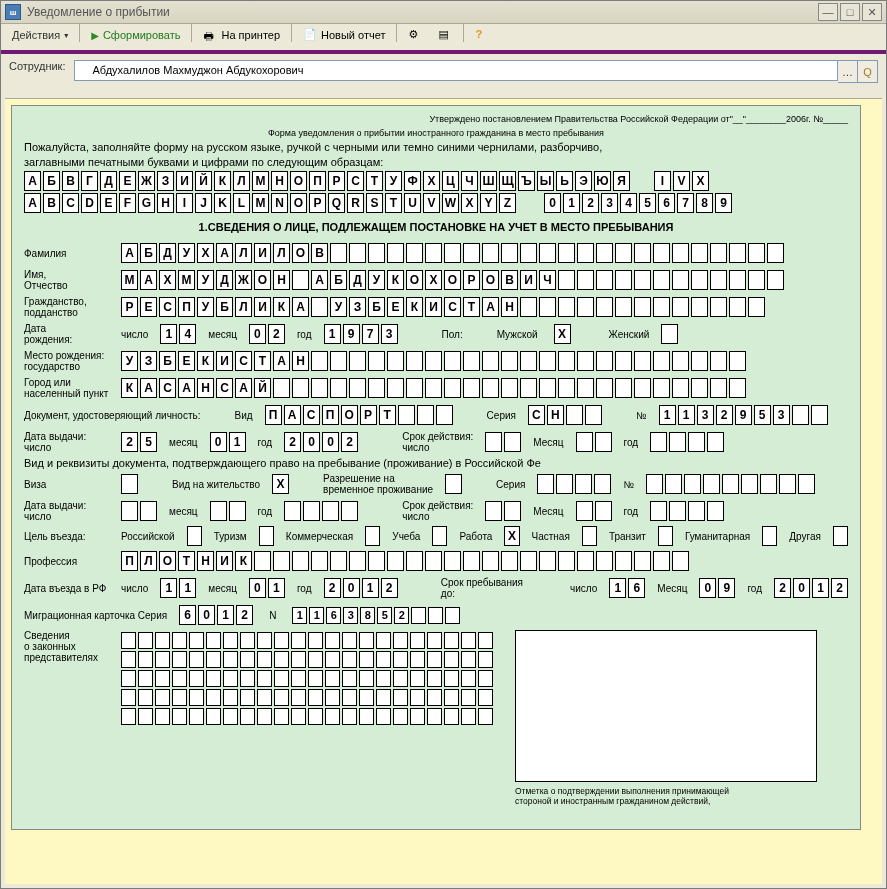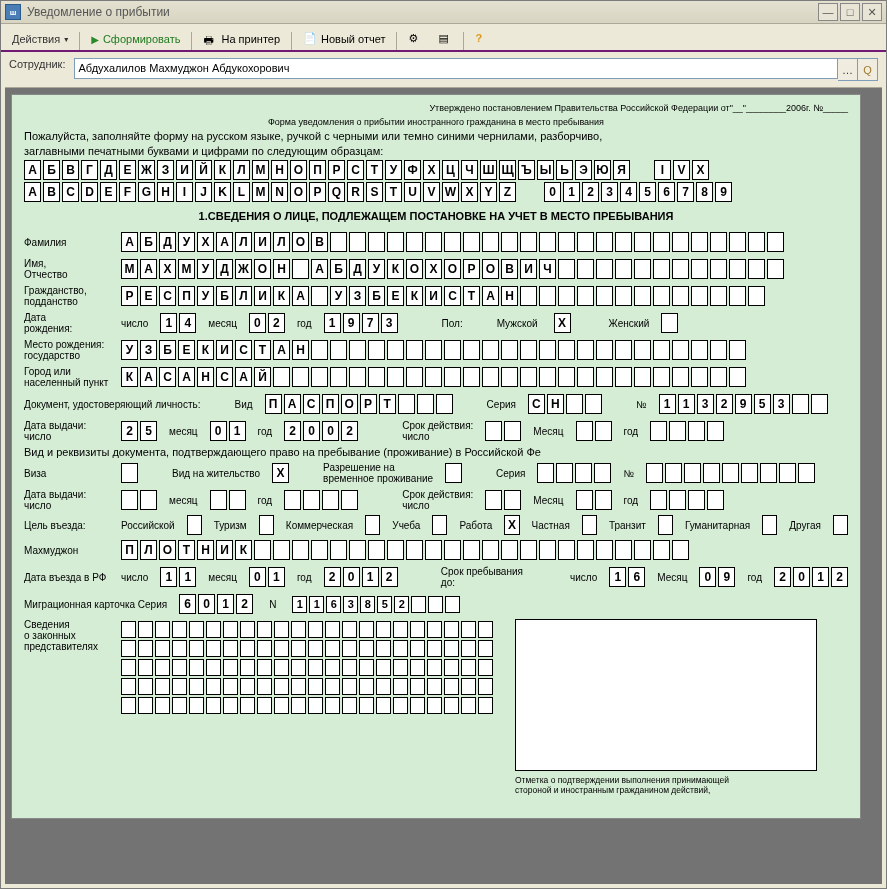--- a/index.html
+++ b/index.html
@@ -1,32 +1,32 @@
 <!DOCTYPE html>
 <html><head>
 <meta charset="utf-8">
 <style>
   html,body{margin:0;padding:0;font-family:Tahoma,Arial,sans-serif;font-size:11px;background:#ece9d8;color:#000}
   .window{width:887px;height:889px;border:1px solid #7b7b7b;box-sizing:border-box;background:#ece9d8;display:flex;flex-direction:column}
   .titlebar{height:22px;background:linear-gradient(#e4e1d0,#d8d4c2);border-bottom:1px solid #aca899;display:flex;align-items:center;padding:0 4px;color:#555;font-size:12px}
   .titlebar .icon{width:14px;height:14px;background:#4a7db5;border:1px solid #2a5a8a;margin-right:6px;display:flex;align-items:center;justify-content:center;color:#fff;font-size:8px;font-weight:bold}
   .titlebar .sp{flex:1}
   .winbtn{width:18px;height:16px;border:1px solid #888;background:#e8e5d6;margin-left:2px;display:flex;align-items:center;justify-content:center;font-size:11px;color:#555;cursor:pointer}
-  .toolbar{height:26px;border-bottom:2px solid #701a75;display:flex;align-items:flex-end;padding:0 4px;gap:2px;background:#ece9d8}
+  .toolbar{height:26px;border-bottom:4px solid #701a75;display:flex;align-items:flex-start;padding:0 4px;gap:2px;background:#ece9d8}
   .tbbtn{height:20px;padding:0 6px;display:flex;align-items:center;gap:4px;cursor:pointer;border:1px solid transparent;border-radius:2px}
   .tbbtn .ic{width:14px;height:14px}
   .sep{width:1px;height:18px;background:#aca899;margin:0 2px}
   .menudrop{color:#333}
   .green{color:#1f7a1f;font-weight:normal}
   .row1{display:flex;align-items:flex-start;padding:6px 8px;gap:8px}
   .row1 label{color:#333}
   .inputwrap{flex:1;display:flex}
-  .tinput{flex:1;height:19px;border:1px solid #7f9db9;background:#fff;padding:0 4px;line-height:19px}
+  .tinput{flex:1;height:19px;border:1px solid #7f9db9;background:#fff;padding:0 18px;line-height:19px}
   .ibtn{width:19px;height:21px;border:1px solid #7f9db9;border-left:none;background:#f0ede0;display:flex;align-items:center;justify-content:center;cursor:pointer;color:#333}
-  .doc-area{flex:1;overflow:hidden;position:relative;border-top:1px solid #aca899;margin:0 4px 4px 4px;background:#737373;display:flex;flex-direction:column}
+  .doc-area{flex:1;overflow:hidden;position:relative;border-top:1px solid #aca899;margin:9px 4px 4px 4px;background:#fef9c3;display:flex;flex-direction:column}
   .doc-scroll{flex:1;overflow:auto}
   .page{width:850px;margin:6px;background:#d5ecd5;border:1px solid #888;padding:8px 12px 20px 12px;box-sizing:border-box;color:#000}
   .approval{font-size:9px;text-align:right;margin-bottom:4px}
   .formnote{font-size:9px;text-align:center}
   .blk{width:18px;height:18px;background:#000;display:inline-block}
   .titlerow{display:flex;align-items:center;justify-content:center;gap:10px;margin:2px 0 8px 0}
   .maintitle{font-weight:bold;font-size:13px;text-align:center}
   .instr{font-size:11px;margin:3px 0}
   .cellrow{display:flex;gap:2px;margin:2px 0;align-items:center;flex-wrap:nowrap}
   .cell{width:17px;height:20px;border:1px solid #000;background:#fff;display:flex;align-items:center;justify-content:center;font-weight:bold;font-family:Arial;font-size:12px;box-sizing:border-box}
@@ -591,21 +591,21 @@
             <span class="cell"></span>
           <span class="lblsm">Транзит</span>
             <span class="cell"></span>
           <span class="lblsm">Гуманитарная</span>
             <span class="cell"></span>
           <span class="lblsm">Другая</span>
             <span class="cell"></span>
         </div>
 
         <div class="r">
-            <div class="lbl">Махмуджон</div>
+            <div class="lbl">Профессия</div>
             <div class="cellrow" id="prof">
               <span class="cell">П</span>
               <span class="cell">Л</span>
               <span class="cell">О</span>
               <span class="cell">Т</span>
               <span class="cell">Н</span>
               <span class="cell">И</span>
               <span class="cell">К</span>
               <span class="cell"></span>
               <span class="cell"></span>

